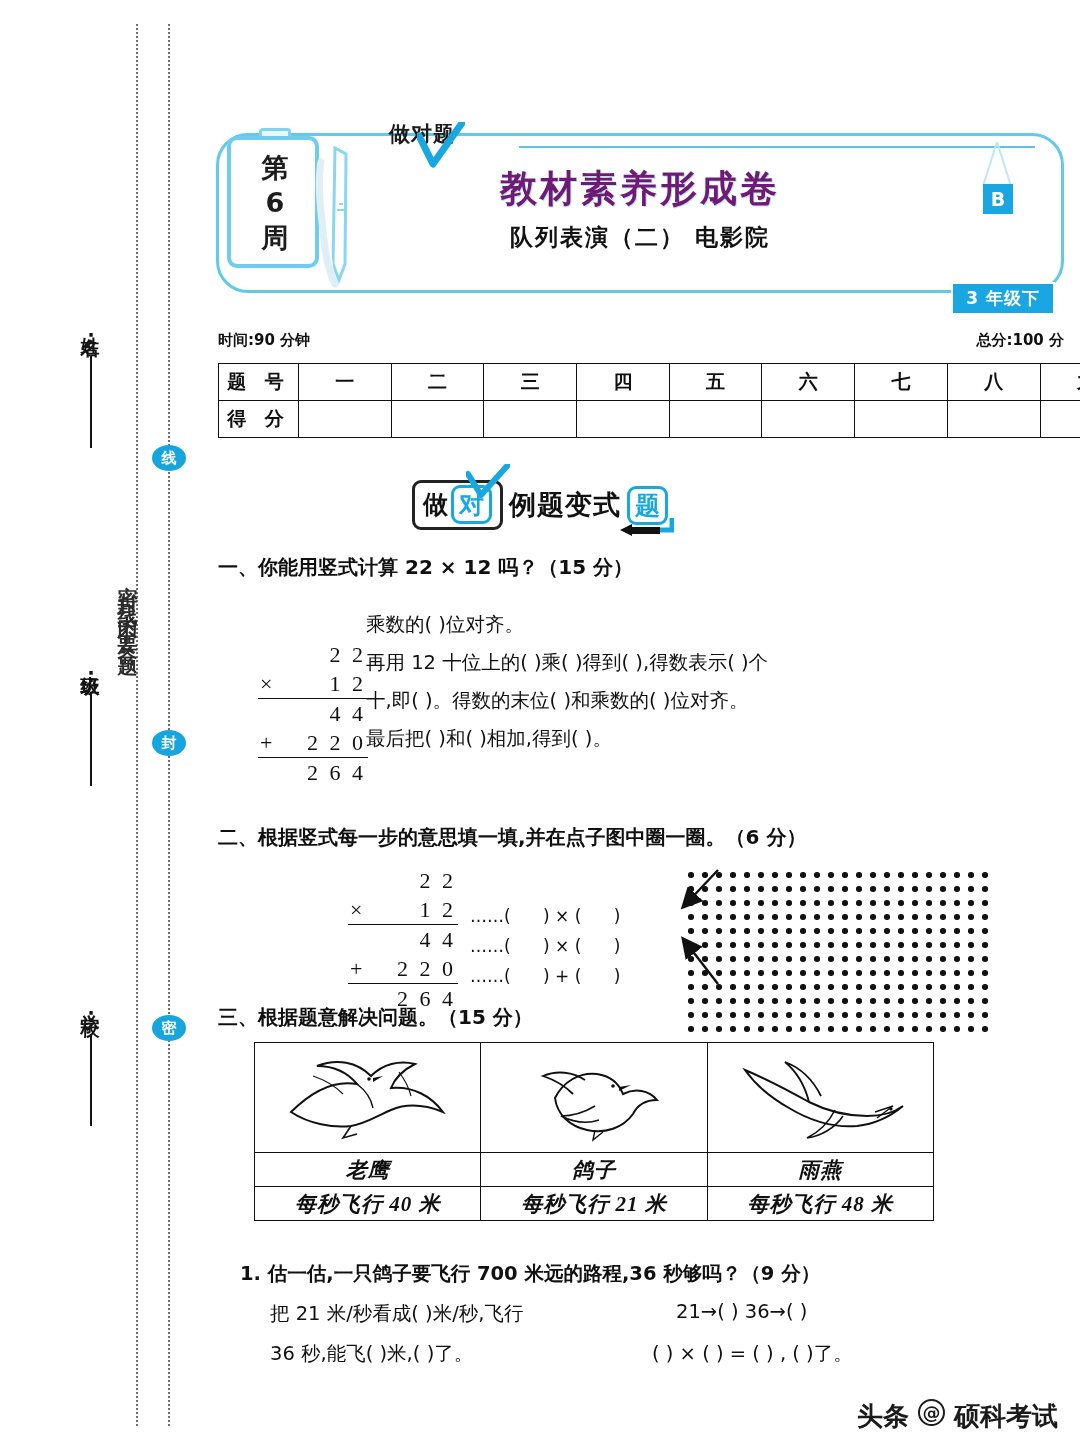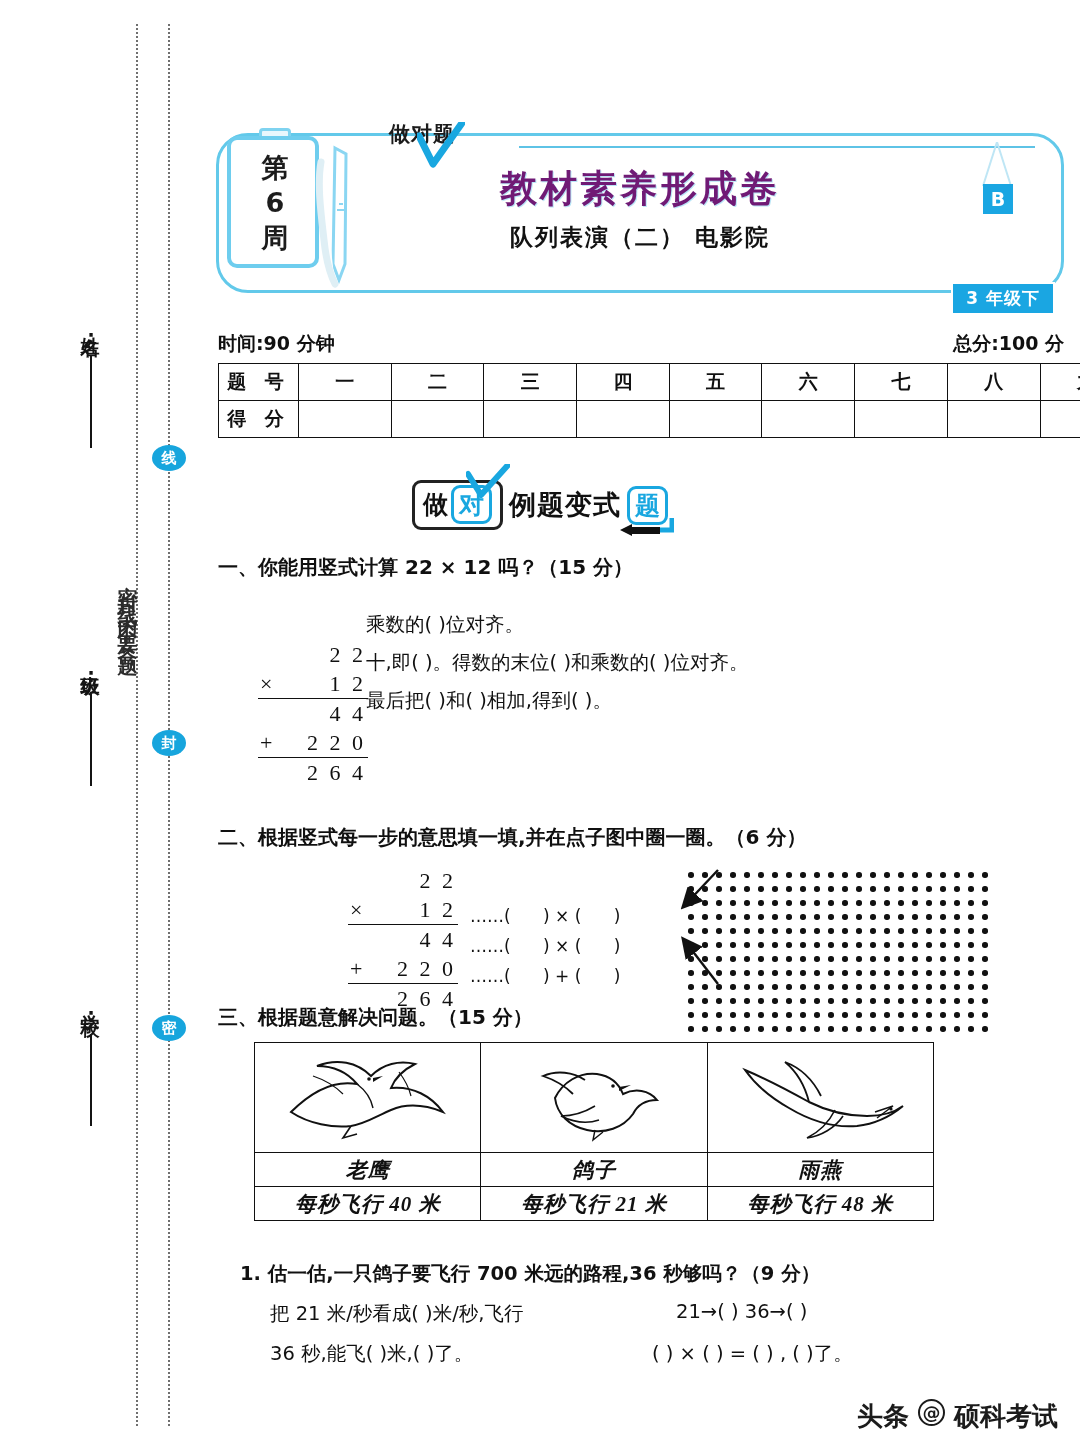--- a/index.html
+++ b/index.html
@@ -158,21 +158,21 @@
     font-weight:bold; font-size:17px;
     padding:3px 13px; letter-spacing:1px;
     border:2px solid #ffffff;
   }
 
   
   .meta-row {
     position:absolute; left:218px; top:331px; width:846px;
     display:flex; justify-content:space-between;
     font-family:"DejaVu Sans", sans-serif;
-    font-weight:bold; font-size:19px; color:#101010;
+    font-weight:bold; font-size:15px; color:#101010;
   }
 
   
   .score-table {
     position:absolute; left:218px; top:363px;
     width:1008px;
     border-collapse:collapse;
     table-layout:fixed;
   }
   .score-table td {
@@ -466,20 +466,21 @@
   <div class="vc-line">4 4</div>
   <div class="vc-line bar">
     <span class="lop">+</span>
     <span>2 2 0</span>
   </div>
   <div class="vc-line">2 6 4</div>
 </div>
 
 <div class="q1-text">
   <span class="ln">乘数的(        )位对齐。</span>
+  <span class="ln">再用 12 十位上的(        )乘(        )得到(        ),得数表示(        )个</span>
   <span class="ln">十,即(        )。得数的末位(        )和乘数的(        )位对齐。</span>
   <span class="ln">最后把(        )和(        )相加,得到(        )。</span>
 </div>
 
 <div class="q-head q2-head">二、根据竖式每一步的意思填一填,并在点子图中圈一圈。（6 分）</div>
 
 <div class="vcalc vc2">
   <div class="vc-line">2 2</div>
   <div class="vc-line bar">
     <span class="lop">×</span>

